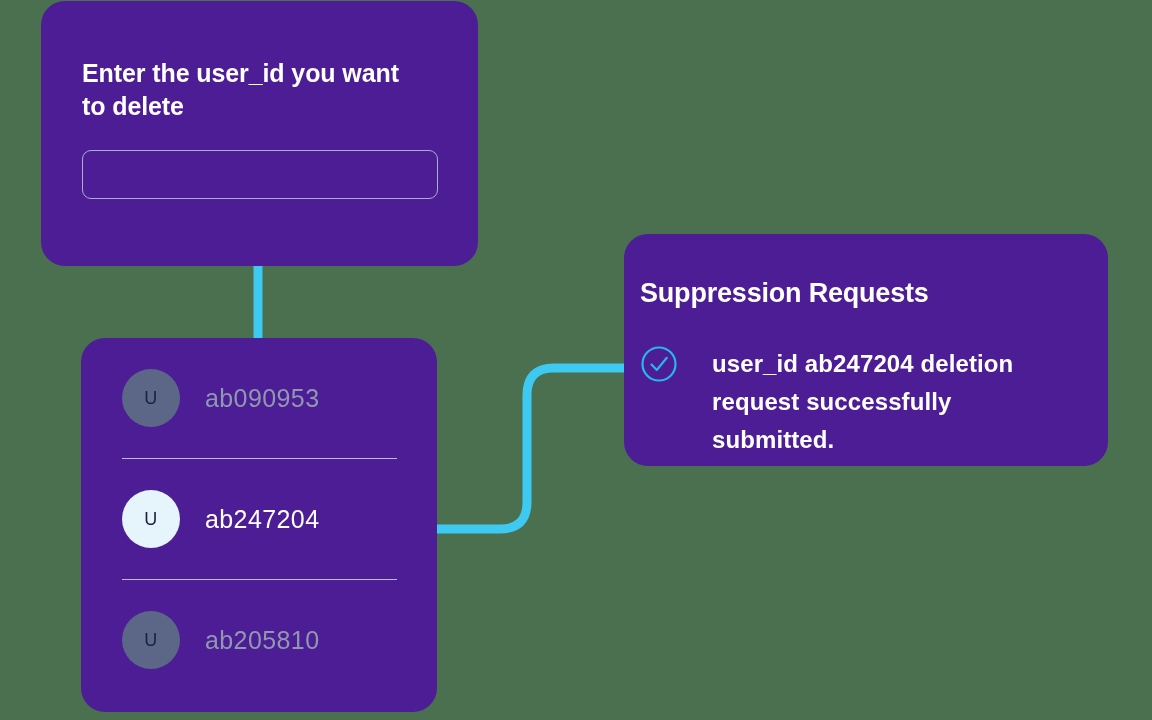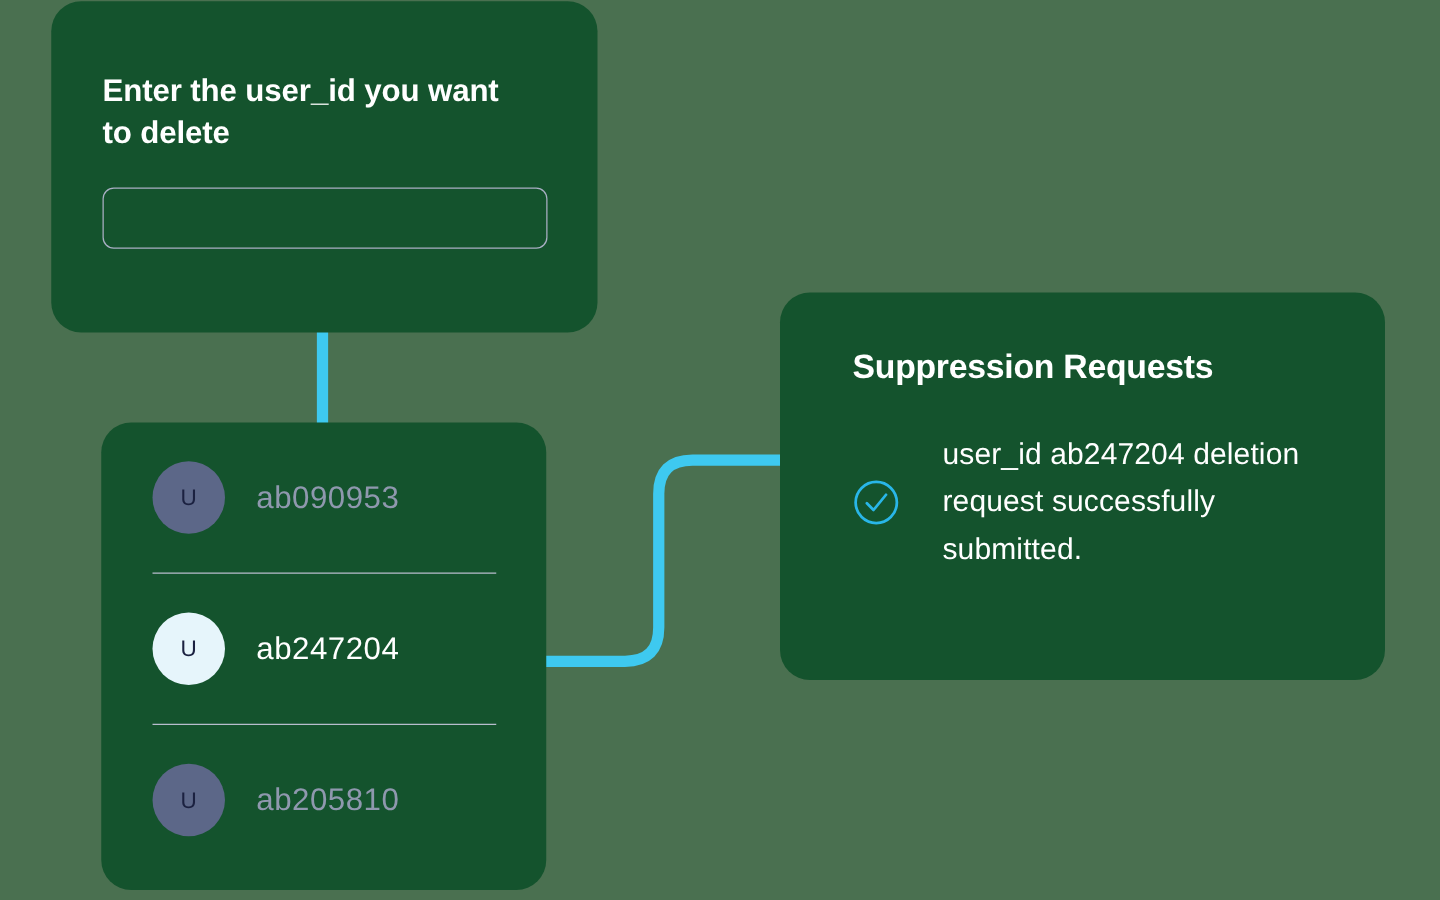--- a/index.html
+++ b/index.html
@@ -27,21 +27,21 @@
     left: 0;
     top: 0;
     width: 1152px;
     height: 720px;
     pointer-events: none;
   }
 
   
   .card {
     position: absolute;
-    background: #14532d;
+    background: #4c1d95;
     border-radius: 24px;
     box-sizing: border-box;
   }
 
   
   #card-prompt {
     left: 41px;
     top: 1px;
     width: 437px;
     height: 265px;
@@ -120,33 +120,34 @@
     height: 1px;
     background: #b8bdcd;
     margin: 0 40px 0 41px;
   }
 
   
   #card-suppression {
     left: 624px;
     top: 234px;
     width: 484px;
-    height: 310px;
-    padding: 44px 40px 0 58px;
+    height: 232px;
+    padding: 44px 40px 0 16px;
   }
   .supp-title {
     color: #ffffff;
     font-size: 27px;
     font-weight: bold;
     letter-spacing: -0.2px;
     margin: 0 0 36px 0;
   }
   .supp-item {
     display: flex;
-    align-items: center;
+    align-items: flex-start;
+    font-weight: bold;
   }
   .check-icon {
     width: 38px;
     height: 38px;
     min-width: 38px;
     margin-top: 0px;
   }
   .supp-text {
     margin-left: 34px;
     color: #ffffff;

